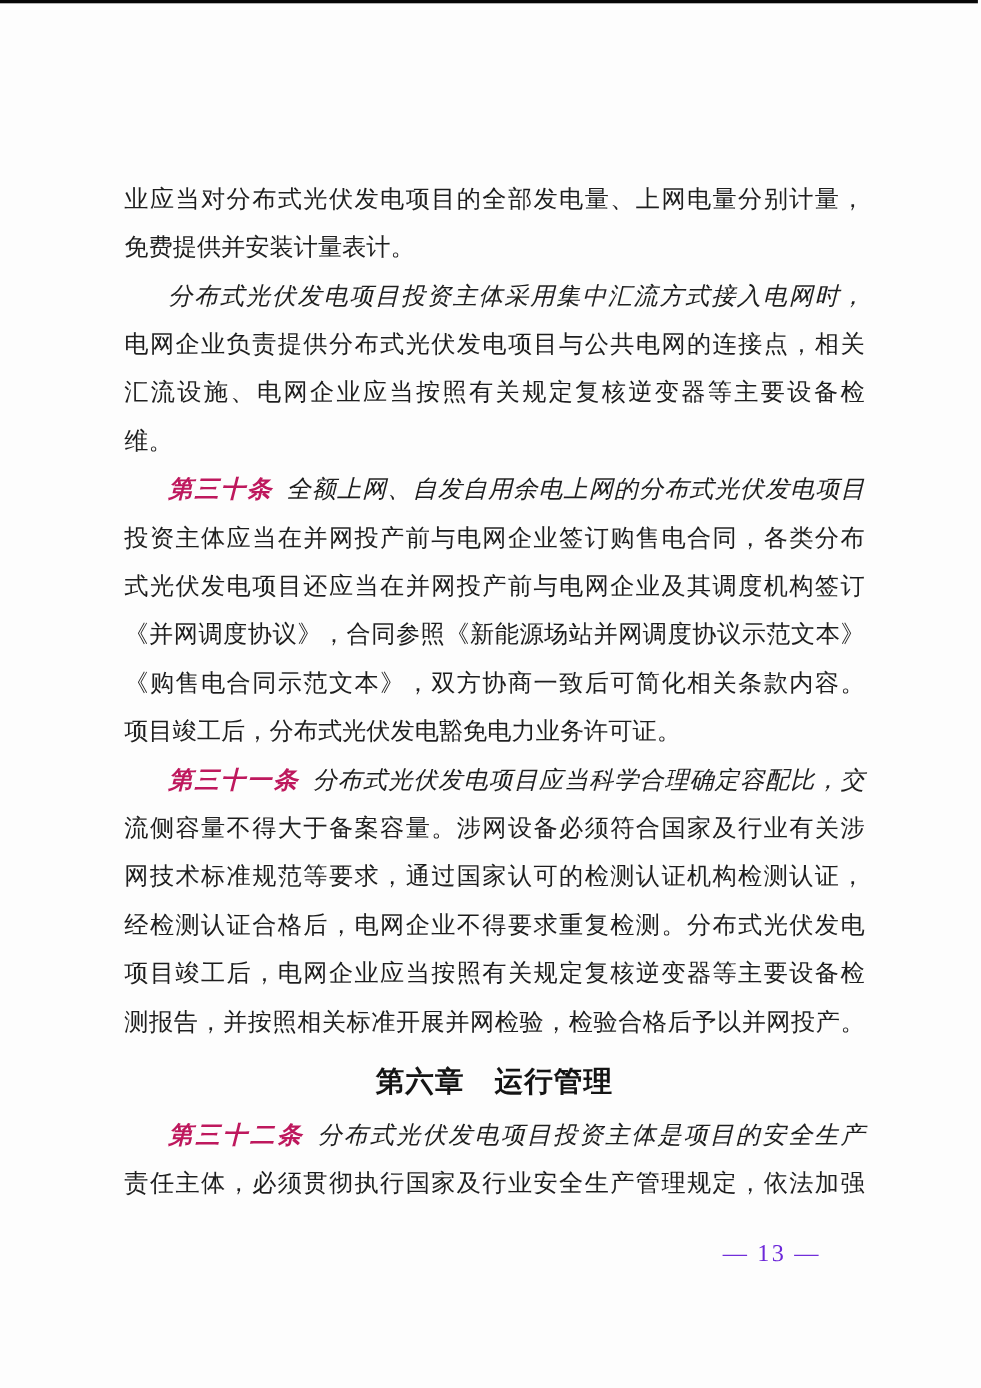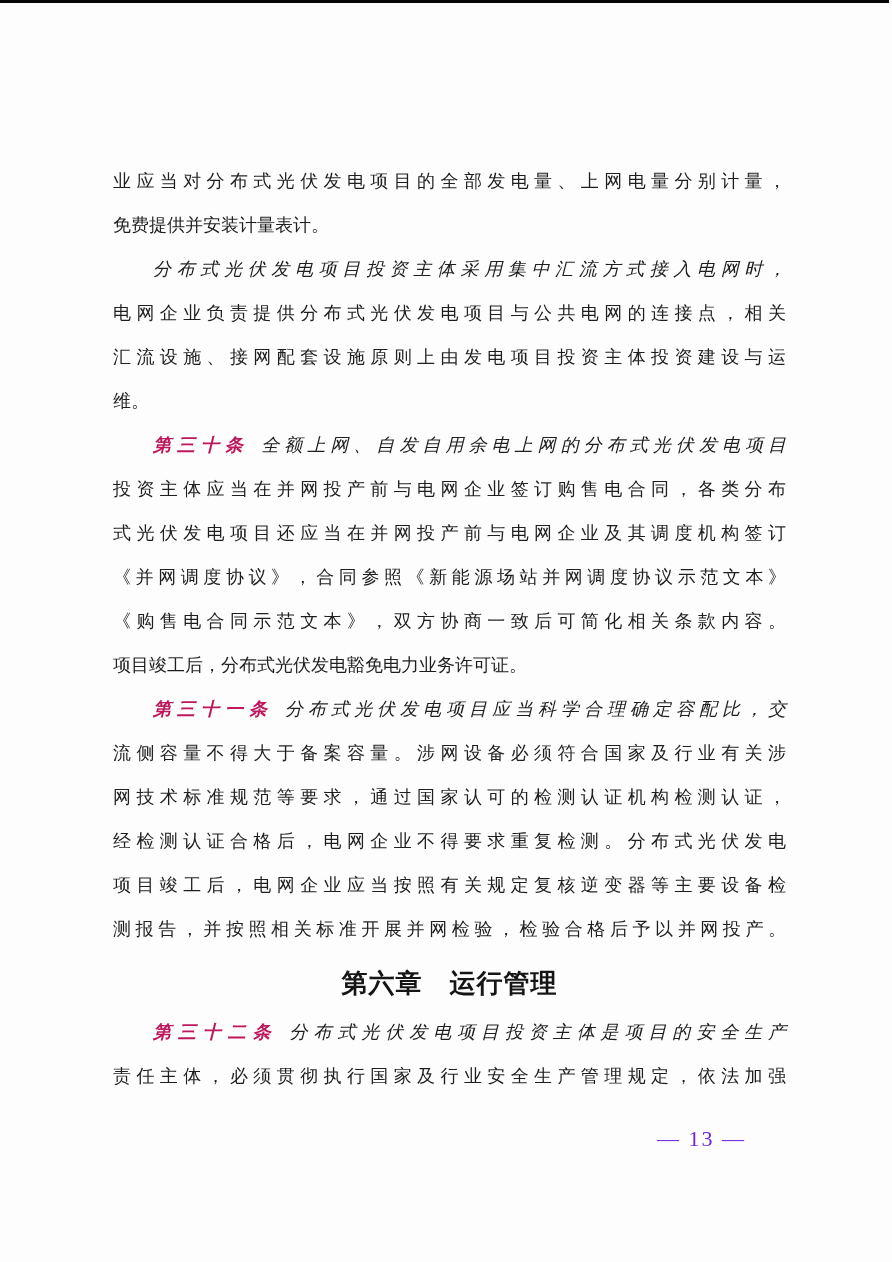--- a/index.html
+++ b/index.html
@@ -26,21 +26,21 @@
   .content {
     position: absolute;
     left: 113px;
     top: 159px;
     width: 673px;
   }
   .paragraph { margin: 0; padding: 0; }
   .line {
     height: 44px;
     line-height: 44px;
-    font-size: 18px;
+    font-size: 22px;
     color: #1e1e1e;
     text-align: justify;
     text-justify: inter-character;
     white-space: nowrap;
   }
   .line.fill {
     white-space: normal;
     text-align-last: justify;
   }
   .line.indent { padding-left: 40px; font-style: italic; }
@@ -81,21 +81,21 @@
 
   <main class="content">
     <section id="paras-before">
         <div class="paragraph">
           <div class="line fill">业应当对分布式光伏发电项目的全部发电量、上网电量分别计量，</div>
           <div class="line">免费提供并安装计量表计。</div>
         </div>
         <div class="paragraph">
           <div class="line fill indent">分布式光伏发电项目投资主体采用集中汇流方式接入电网时，</div>
           <div class="line fill">电网企业负责提供分布式光伏发电项目与公共电网的连接点，相关</div>
-          <div class="line fill">汇流设施、接网配套设施原则上由发电项目投资主体投资建设与运</div>
+          <div class="line fill">汇流设施、电网企业应当按照有关规定复核逆变器等主要设备检</div>
           <div class="line">维。</div>
         </div>
         <div class="paragraph">
           <div class="line fill indent"><b class="article-label">第三十条</b>全额上网、自发自用余电上网的分布式光伏发电项目</div>
           <div class="line fill">投资主体应当在并网投产前与电网企业签订购售电合同，各类分布</div>
           <div class="line fill">式光伏发电项目还应当在并网投产前与电网企业及其调度机构签订</div>
           <div class="line fill">《并网调度协议》，合同参照《新能源场站并网调度协议示范文本》</div>
           <div class="line fill">《购售电合同示范文本》，双方协商一致后可简化相关条款内容。</div>
           <div class="line">项目竣工后，分布式光伏发电豁免电力业务许可证。</div>
         </div>

